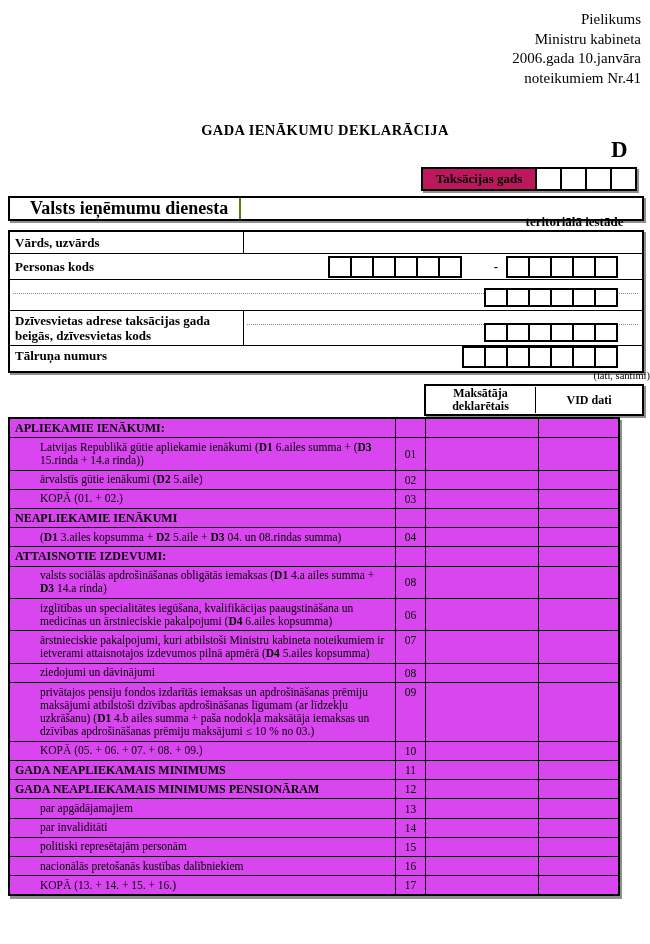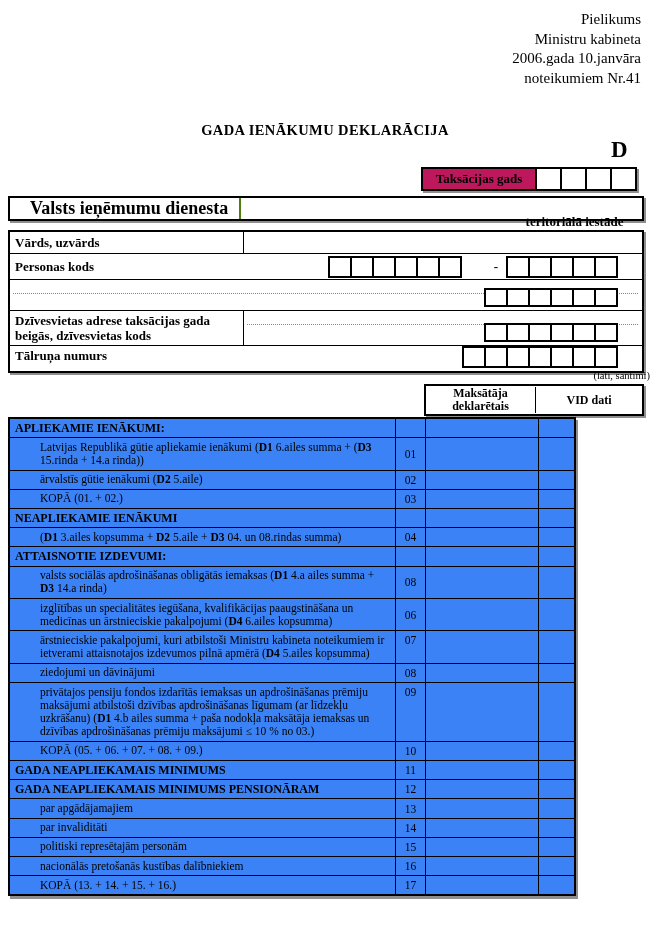--- a/index.html
+++ b/index.html
@@ -61,22 +61,22 @@
 
   
   .tbl-head { position:absolute; top:384px; left:424px; width:220px; height:32px;
               border:2px solid #000; display:flex; box-shadow:2px 2px 0 #8f8f8f; background:#fff;align-items:center;}
   .th-cell { display:flex; align-items:center; justify-content:center; text-align:center;
              font-weight:bold; font-size:12px; line-height:13px; }
   .th-payer { width:110px; border-right:1.5px solid #000; padding:0 8px; }
   .th-vid { flex:1; }
 
   
-  .main-table { position:absolute; top:417px; left:8px; width:568px;
-                border:2px solid #000; box-shadow:2px 3px 0 #8f8f8f; background:#3b82f6; }
+  .main-table { position:absolute; top:417px; left:8px; width:612px;
+                border:2px solid #000; box-shadow:2px 3px 0 #8f8f8f; background:#d946ef; }
   .t-row { display:flex; align-items:stretch; border-top:1px solid #000; }
   .t-row.first { border-top:none; }
   .t-desc { width:385px; padding:2.5px 5px 2.5px 5px; font-size:11.5px; line-height:13.2px; }
   .t-desc.ind { padding-left:30px; }
   .t-desc.hdr { font-weight:bold; font-size:12px; }
   .t-num { width:31px; border-left:1.5px solid #000; border-right:1.5px solid #000;
            display:flex; align-items:center; justify-content:center; font-size:11.5px; }
   .t-num.top { align-items:flex-start; padding-top:2.5px; }
   .t-m { width:112px; }
   .t-v { flex:1; border-left:1px solid #000; }

